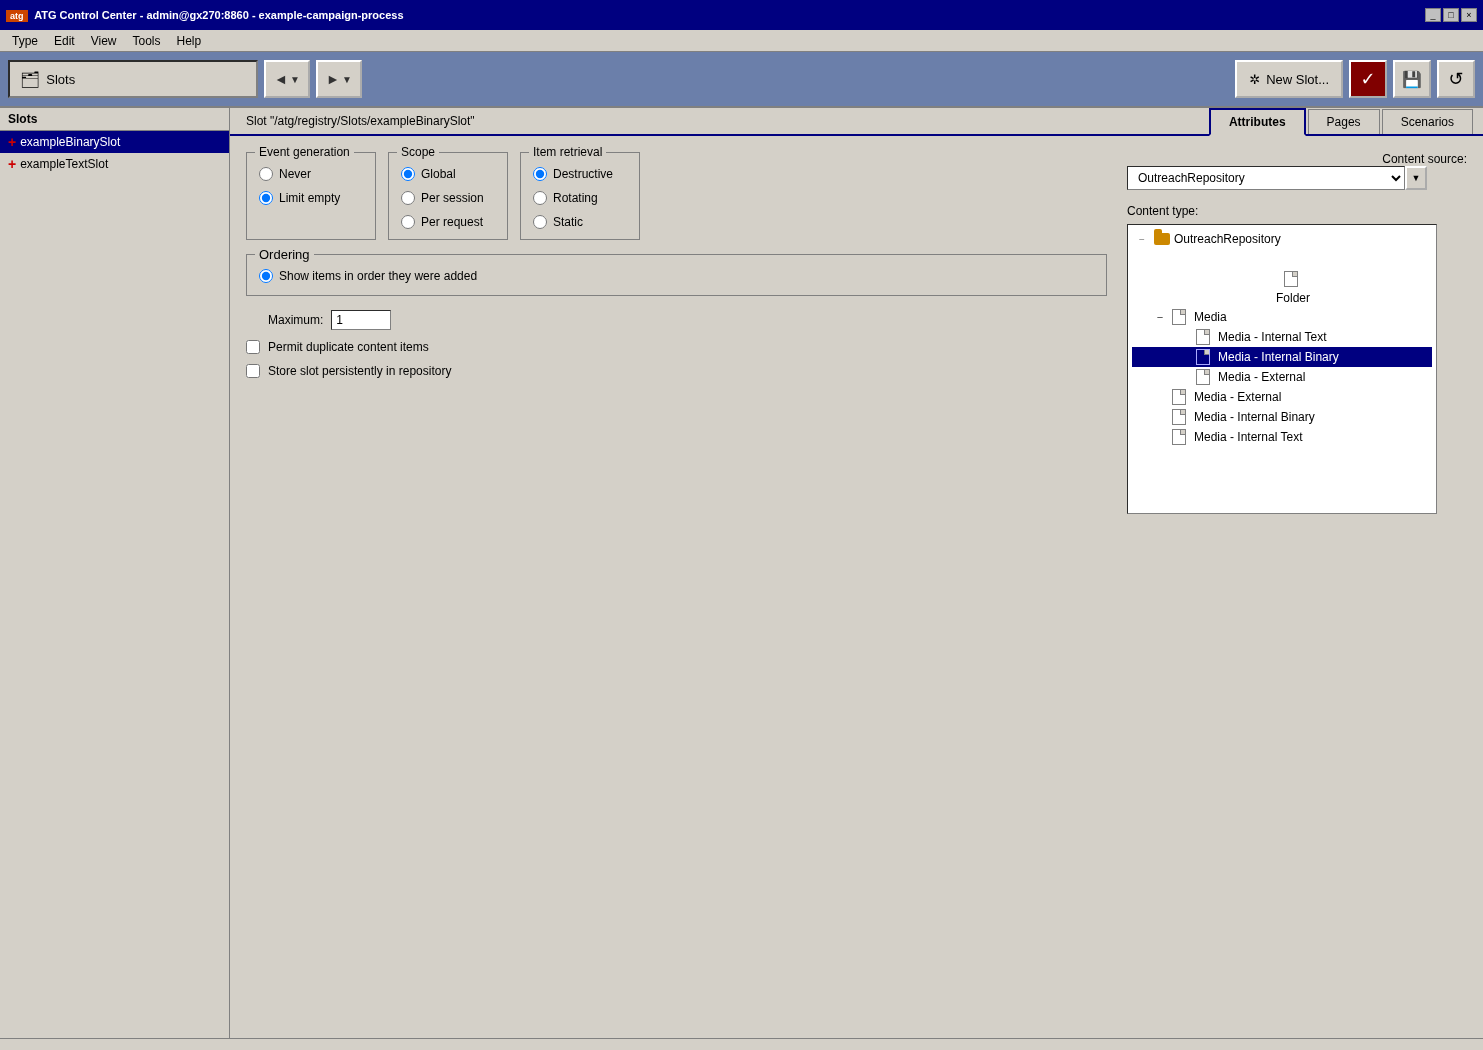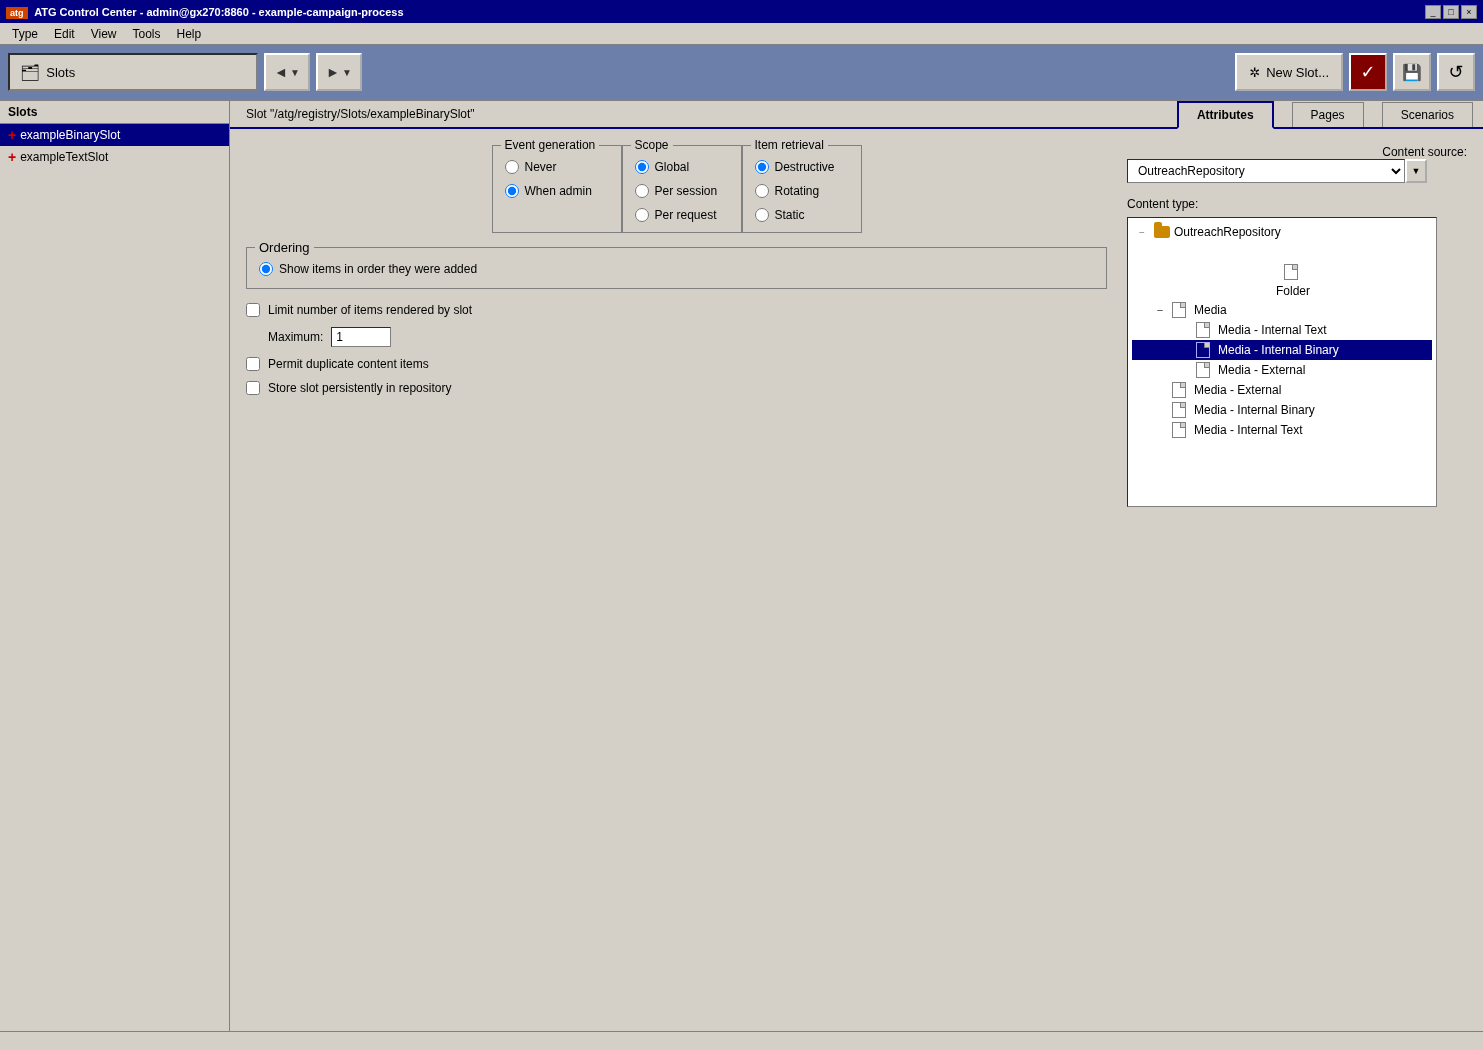--- a/index.html
+++ b/index.html
@@ -13,21 +13,21 @@
     }
 
     
     .title-bar {
       background: #000080;
       color: white;
       padding: 3px 6px;
       display: flex;
       align-items: center;
       justify-content: space-between;
-      height: 23px;
+      height: 30px;
     }
     .title-bar-text {
       font-size: 11px;
       font-weight: bold;
     }
     .title-bar-buttons {
       display: flex;
       gap: 2px;
     }
     .title-btn {
@@ -192,21 +192,21 @@
     }
     .slot-path {
       flex: 1;
       padding: 6px 8px;
       font-size: 12px;
       align-self: flex-end;
     }
     .tabs {
       display: flex;
       align-items: flex-end;
-      gap: 16px;
+      gap: 0;
     }
     .tab {
       padding: 5px 18px;
       background: #d4d0c8;
       border: 1px solid #808080;
       border-bottom: none;
       cursor: pointer;
       font-size: 12px;
       margin-right: 2px;
     }
@@ -228,22 +228,22 @@
       gap: 20px;
     }
 
     .left-panel {
       flex: 1;
     }
 
     
     .groups-row {
       display: flex;
+      gap: 12px;
       margin-bottom: 14px;
-      justify-content: center;
     }
 
     .fieldset-group {
       border: 1px solid #808080;
       padding: 8px 12px 10px 12px;
       position: relative;
       background: #d4d0c8;
     }
     .fieldset-legend {
       position: absolute;
@@ -515,21 +515,21 @@
 
           <div class="fieldset-group" style="min-width:130px;">
             <div class="fieldset-legend">Event generation</div>
             <div class="radio-group">
               <label class="radio-item">
                 <input type="radio" name="event_gen" style="">
                 <span>Never</span>
               </label>
               <label class="radio-item">
                 <input type="radio" name="event_gen" checked="" style="">
-                <span>When admin</span>
+                <span>Limit empty</span>
               </label>
             </div>
           </div>
 
           <div class="fieldset-group" style="min-width:120px;">
             <div class="fieldset-legend">Scope</div>
             <div class="radio-group">
               <label class="radio-item">
                 <input type="radio" name="scope" checked="" style="">
                 <span>Global</span>
@@ -568,24 +568,20 @@
         <div class="ordering-group">
           <div class="ordering-legend">Ordering</div>
           <div class="ordering-radios">
             <label class="radio-item">
               <input type="radio" name="ordering" checked="" style="">
               <span>Show items in order they were added</span>
             </label>
           </div>
         </div>
 
-        <div class="checkbox-row">
-          <input type="checkbox" style="">
-          <span>Limit number of items rendered by slot</span>
-        </div>
 
         <div class="maximum-row">
           <span>Maximum:</span>
           <input type="text" class="max-input" value="1" style="">
         </div>
 
         <div class="checkbox-row">
           <input type="checkbox" style="">
           <span>Permit duplicate content items</span>
         </div>

